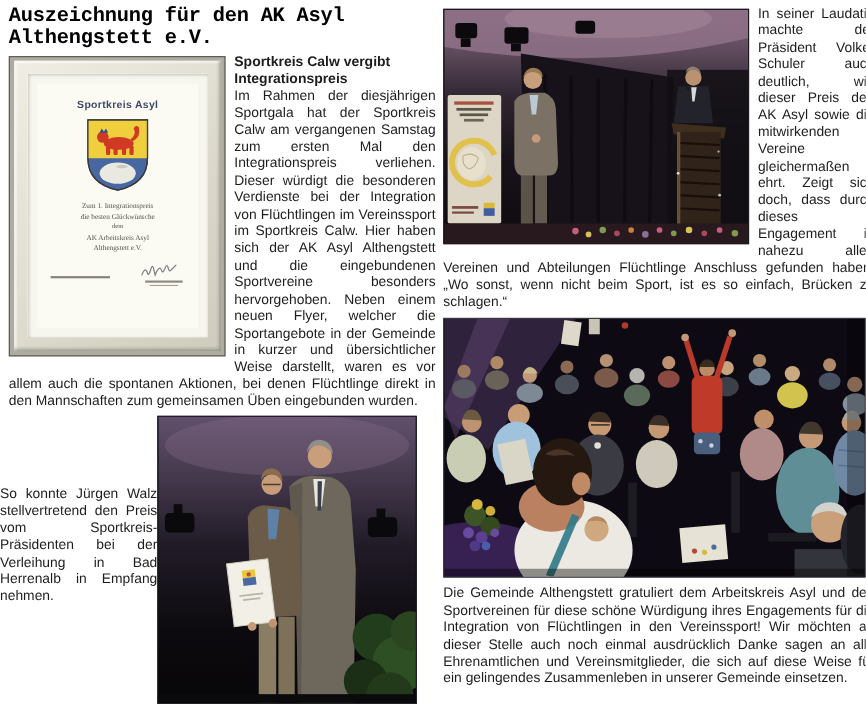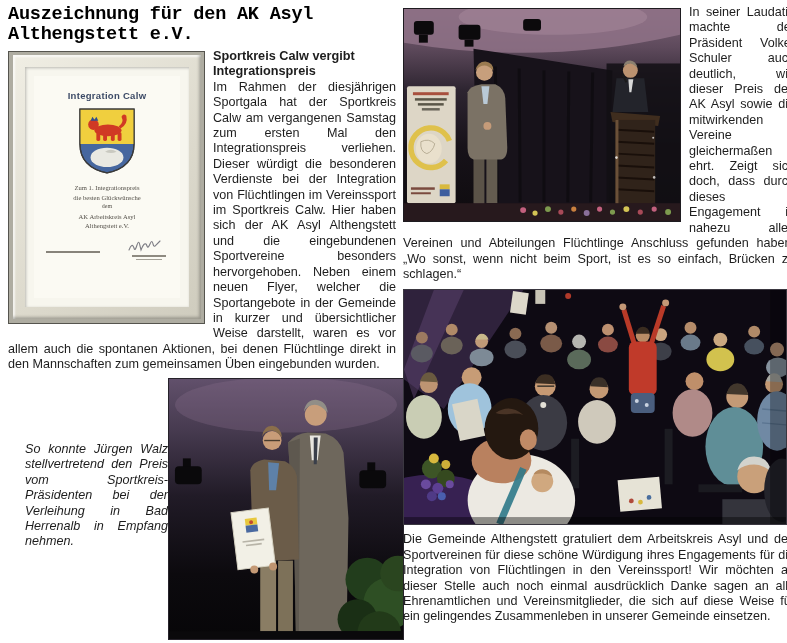--- a/index.html
+++ b/index.html
@@ -31,21 +31,21 @@
   .cert-shield{margin-top:6px;}
   .cert-line{font-family:"Liberation Serif",serif;color:#55514a;line-height:9.5px;
       font-size:6.6px;}
   .cert-line.small{font-size:6px;}
   .cert-sigrow{width:100%;margin-top:6px;position:relative;height:34px;}
   .cert-sig{position:absolute;right:14px;top:0;}
   .cert-sigbar{position:absolute;right:14px;top:18px;width:34px;height:2px;background:#8e8a80;}
   .cert-sigbar2{position:absolute;right:18px;top:22px;width:26px;height:1.5px;background:#a3a096;}
   .cert-footbar{position:absolute;left:12px;top:14px;width:54px;height:2.5px;background:#87837a;}
 
-  .bottom-left{position:absolute;left:25px;top:378px;width:379px;font-style:italic;}
+  .bottom-left{position:absolute;left:0;top:378px;width:379px;}
   .stage2-photo{float:right;width:234px;height:260px;border:1px solid #26222a;
       background:#0a090c;}
   .caption-left{padding-top:64px;}
 
   
   .article-right{position:absolute;left:403px;top:5px;width:392px;}
   .stage1-photo{float:left;width:276px;height:212px;margin:3px 8px 7px 0;
       border:1px solid #1e1b20;background:#141015;}
   .audience-photo{clear:both;width:382px;height:234px;border:1px solid #3a3740;
       background:#0e0a13;margin:7px 0 7px 0;}
@@ -56,21 +56,21 @@
 
 <div class="page">
 
   <div class="article-left">
     <h1 class="headline">Auszeichnung für den AK Asyl Althengstett e.V.</h1>
 
     <figure class="cert-photo">
       <div class="cert-frame">
         <div class="cert-mat">
           <div class="cert-paper">
-            <div class="cert-title">Integration Calw</div>
+            <div class="cert-title">Sportkreis Asyl</div>
             <svg class="cert-shield" width="58" height="68" viewBox="0 0 60 70">
               <path d="M2,2 H58 V38 Q58,62 30,68 Q2,62 2,38 Z" fill="#46679f" stroke="#3a3a3a" stroke-width="1.2"></path>
               <path d="M2,2 H58 V38 H2 Z" fill="#f0cf3e"></path>
               <ellipse cx="30" cy="52" rx="17" ry="10" fill="#e9e9e2"></ellipse>
               <path d="M28,46 q6,-4 12,0 q-6,3 -12,0 Z" fill="#c9c9c0"></path>
 
               <g fill="#d03a24">
                 <ellipse cx="31" cy="24" rx="14" ry="6"></ellipse>
                 <rect x="19" y="26" width="4" height="9" rx="1.5"></rect>
                 <rect x="26" y="27" width="4" height="8" rx="1.5"></rect>

